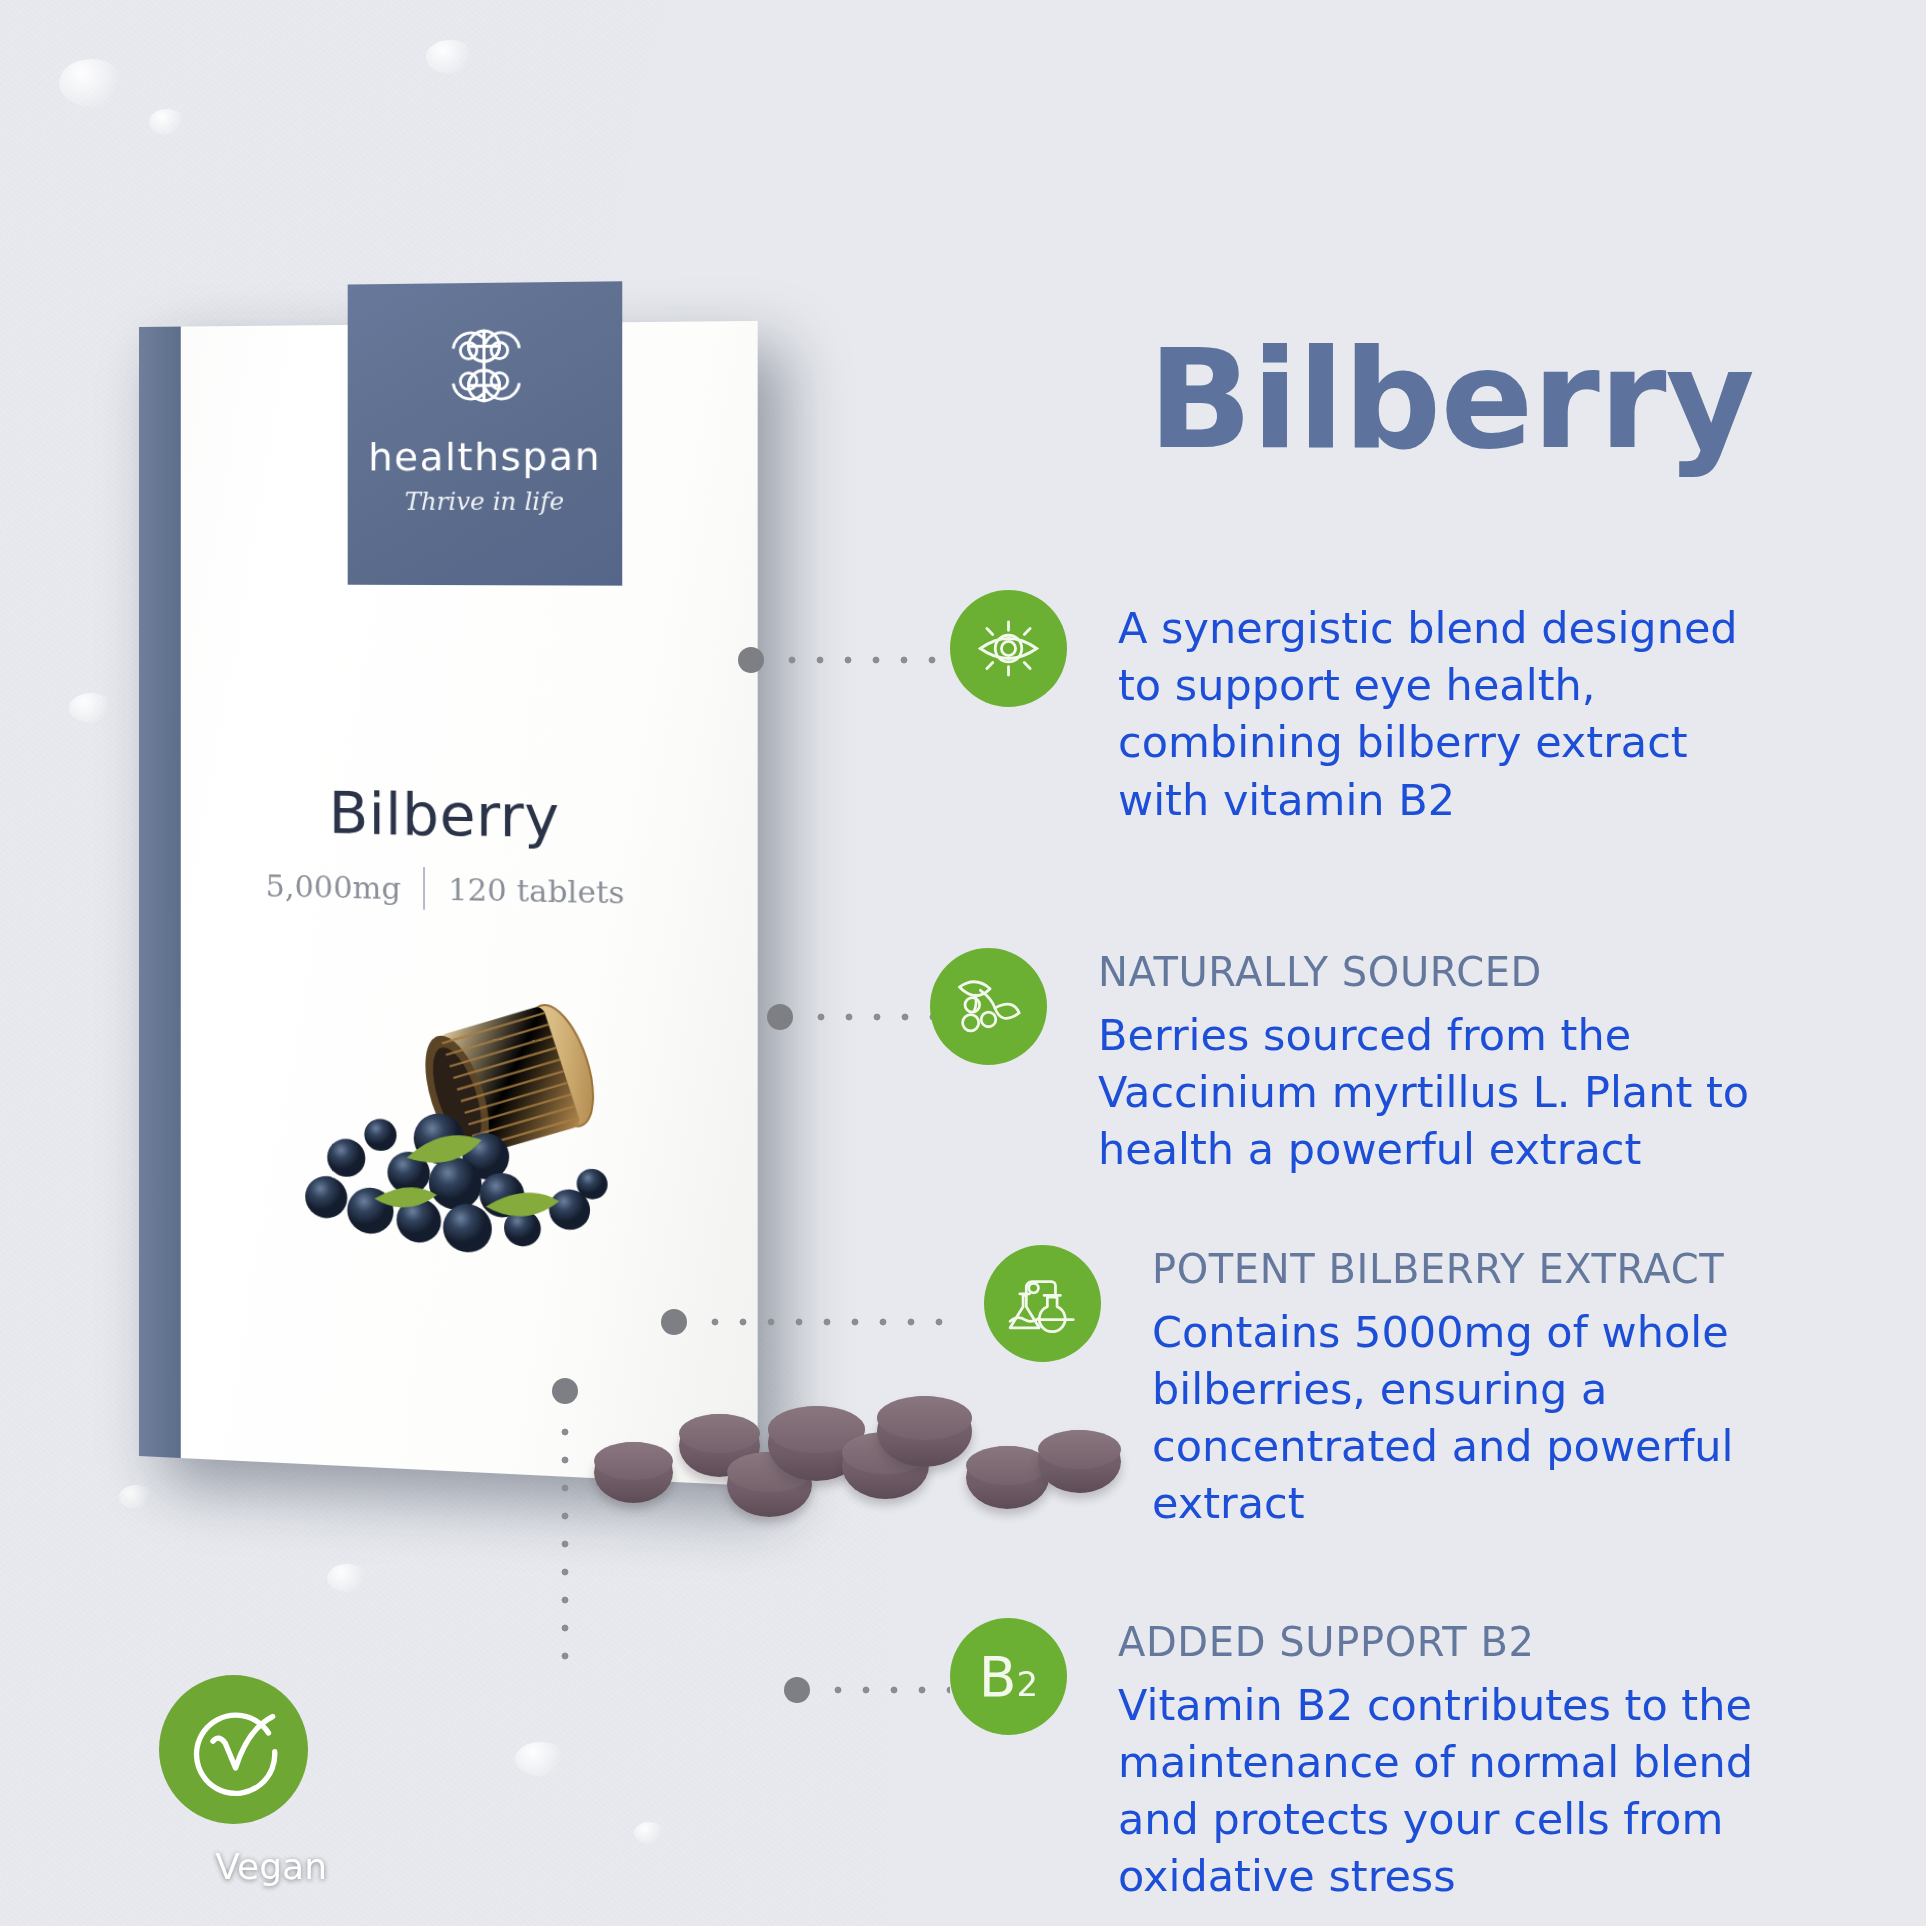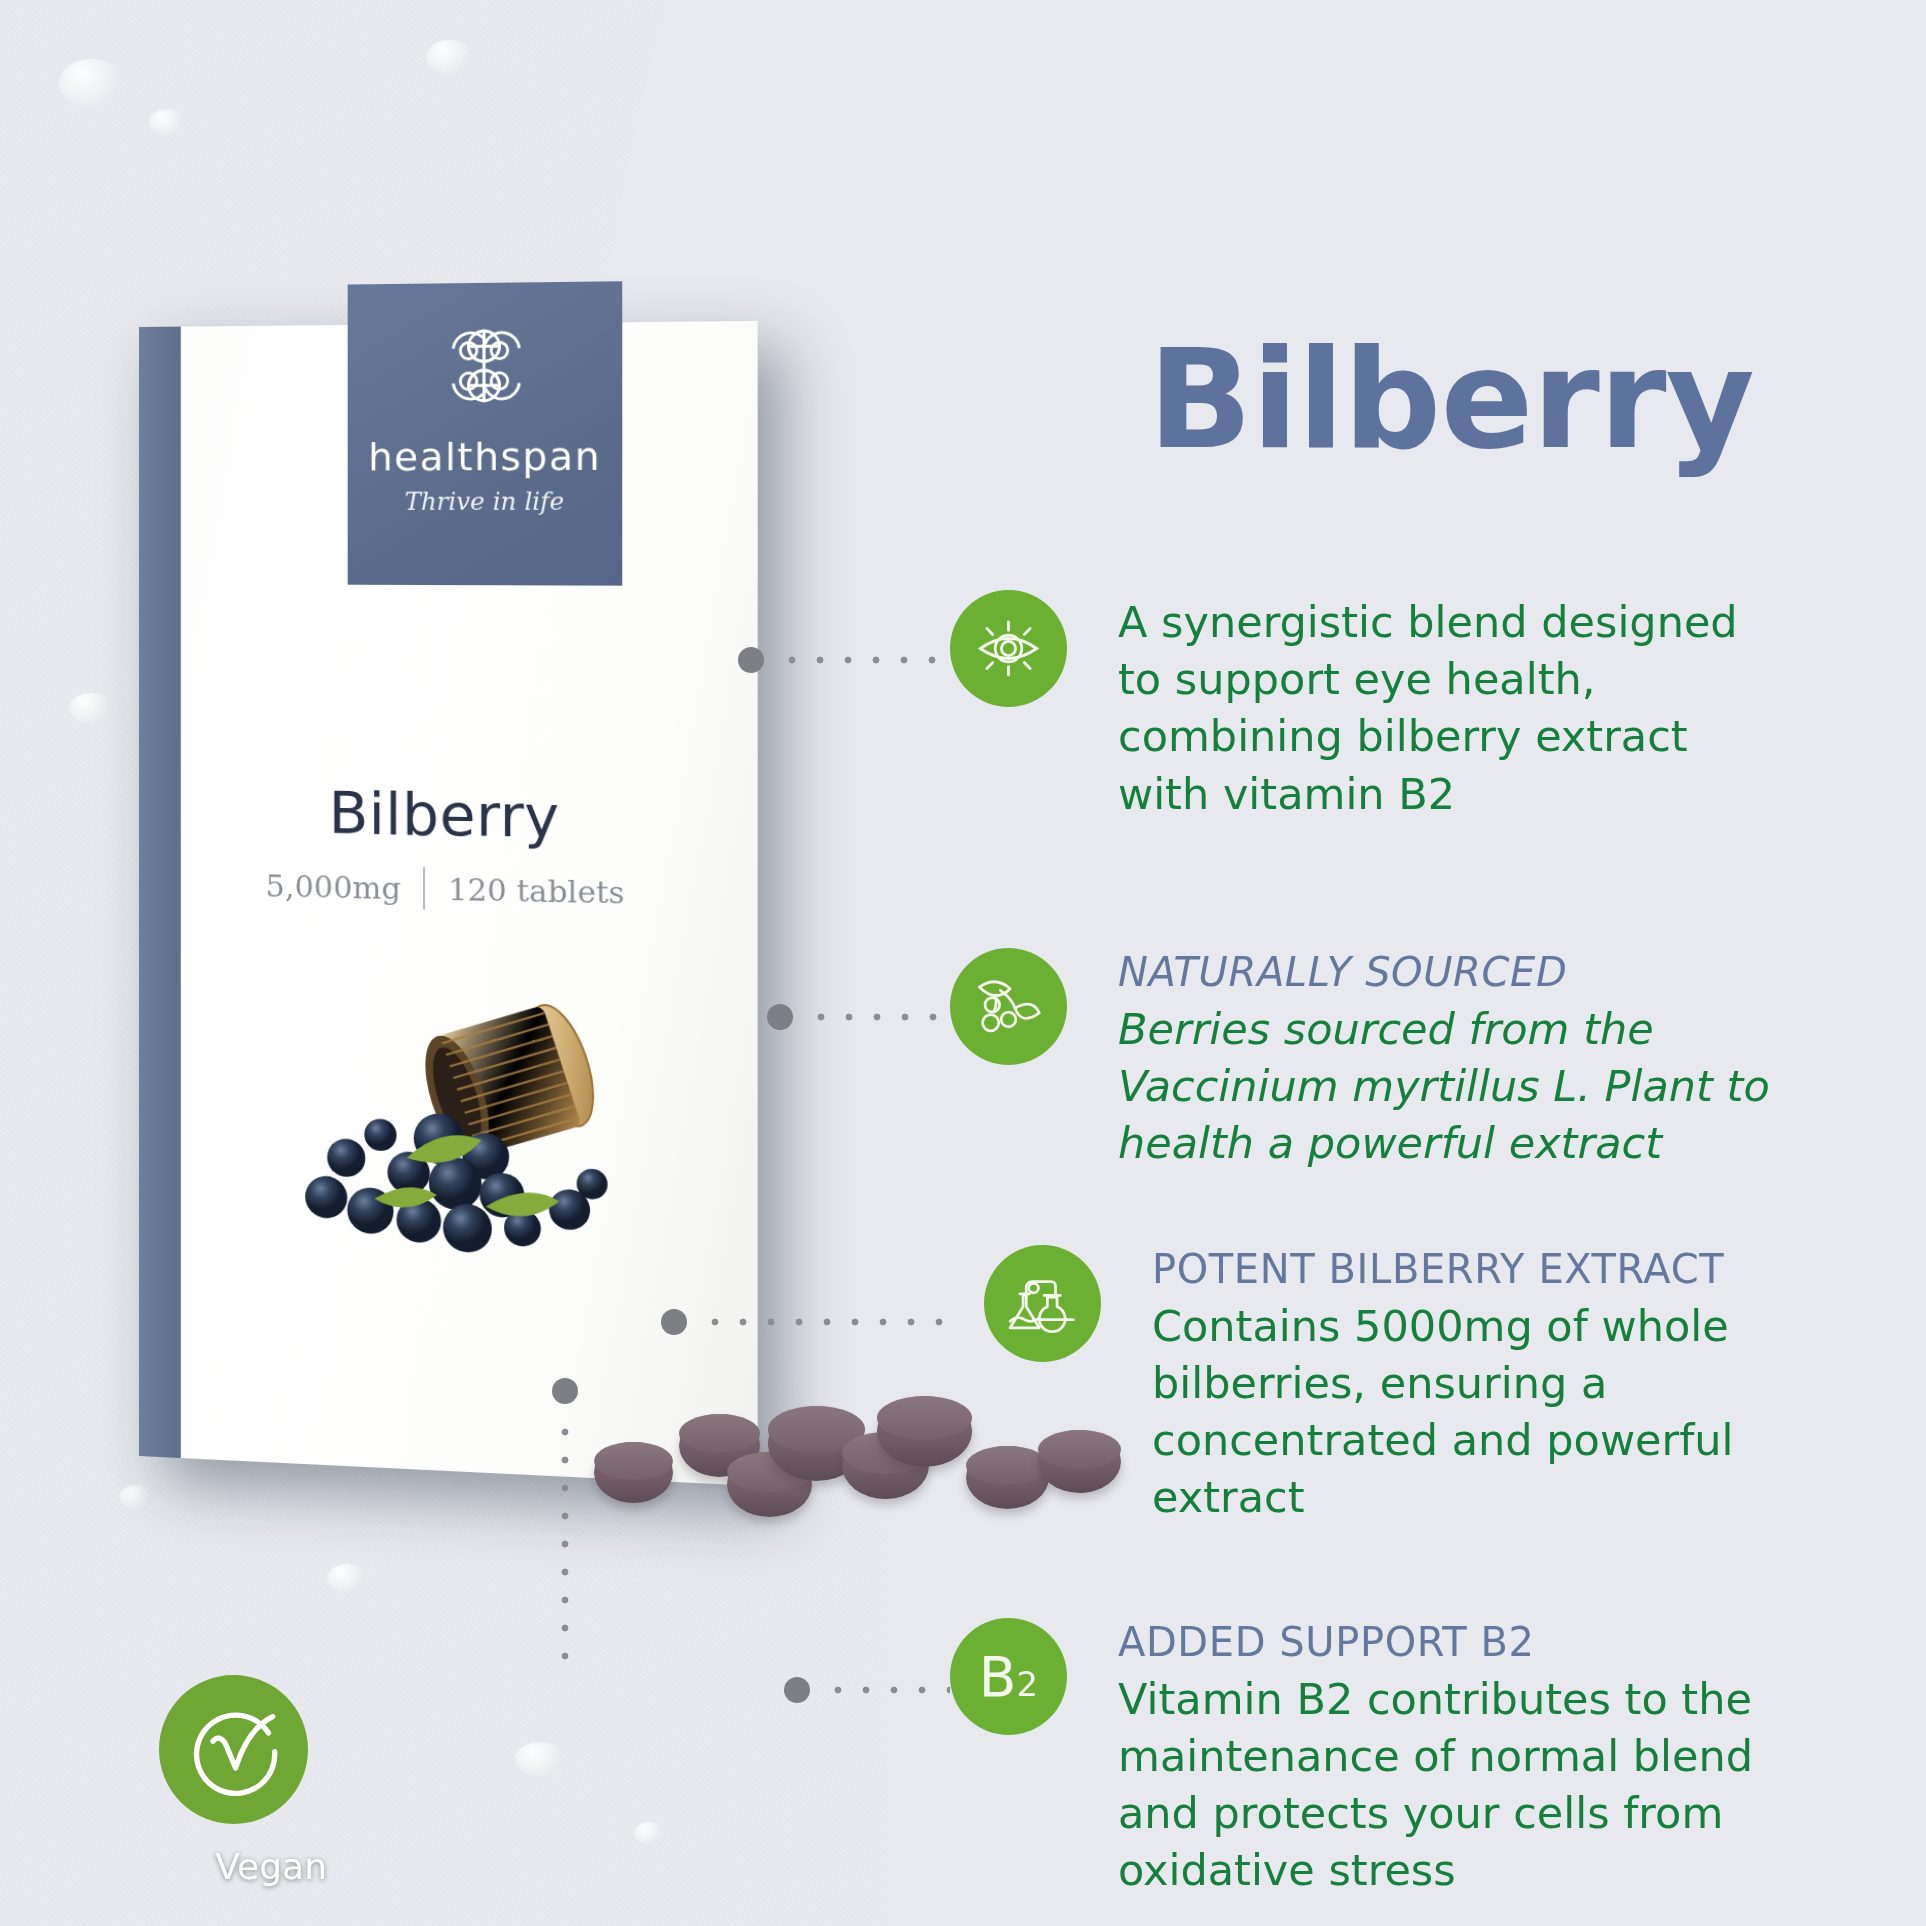--- a/index.html
+++ b/index.html
@@ -128,21 +128,21 @@
     color:#f2f8ec;font-size:55px;font-family:"DejaVu Sans", sans-serif;
     display:flex;align-items:baseline;
   }
   .badge-text sub{font-size:34px;}
   .ftext{margin-left:51px;width:673px;}
   .fhead{
     color:#64789d;font-size:40px;letter-spacing:0.6px;line-height:1.22;
     font-family:"DejaVu Sans", sans-serif;
   }
   .fbody{
-    color:#15803d;font-size:43px;line-height:1.33;margin-top:4px;
+    color:#1d4ed8;font-size:43px;line-height:1.33;margin-top:10px;
     font-family:"DejaVu Sans", sans-serif;
   }
 
   
   .conn{position:absolute;height:10px;display:flex;align-items:center;}
   .conn .cap{width:26px;height:26px;border-radius:50%;background:#7d7f84;flex:0 0 26px;}
   .conn .dots{
     flex:1;height:10px;margin-left:14px;
     background-image:radial-gradient(circle, #8b8d92 3.4px, rgba(0,0,0,0) 3.6px);
     background-size:28px 10px;background-repeat:repeat-x;background-position:left center;
@@ -326,21 +326,21 @@
         <circle cx="50" cy="50" r="16"></circle>
         <circle cx="50" cy="50" r="8.5"></circle>
         <path d="M50 18 v10 M50 72 v10 M24 26 l7 7 M76 26 l-7 7 M24 74 l7 -7 M76 74 l-7 -7"></path>
       </svg>
     </div>
     <div class="ftext">
       <div class="fbody">A synergistic blend designed to support eye health, combining bilberry extract with vitamin B2</div>
     </div>
   </div>
 
-  <div class="feature" style="left:950px;top:948px;font-style:italic;">
+  <div class="feature" style="left:930px;top:948px;">
     <div class="badge">
       <svg viewBox="0 0 100 100" width="81" height="81" fill="none" stroke="#f3f8ec" stroke-width="3.4" stroke-linecap="round" stroke-linejoin="round">
         <path d="M14 26 q20 -14 38 2 q-18 18 -38 -2 Z"></path>
         <path d="M58 52 q22 -12 30 6 q-22 16 -30 -6 Z"></path>
         <path d="M40 30 q14 10 18 22"></path>
         <path d="M34 36 q2 12 -2 20"></path>
         <circle cx="30" cy="48" r="9"></circle>
         <circle cx="28" cy="70" r="10"></circle>
         <circle cx="50" cy="66" r="9"></circle>
       </svg>

